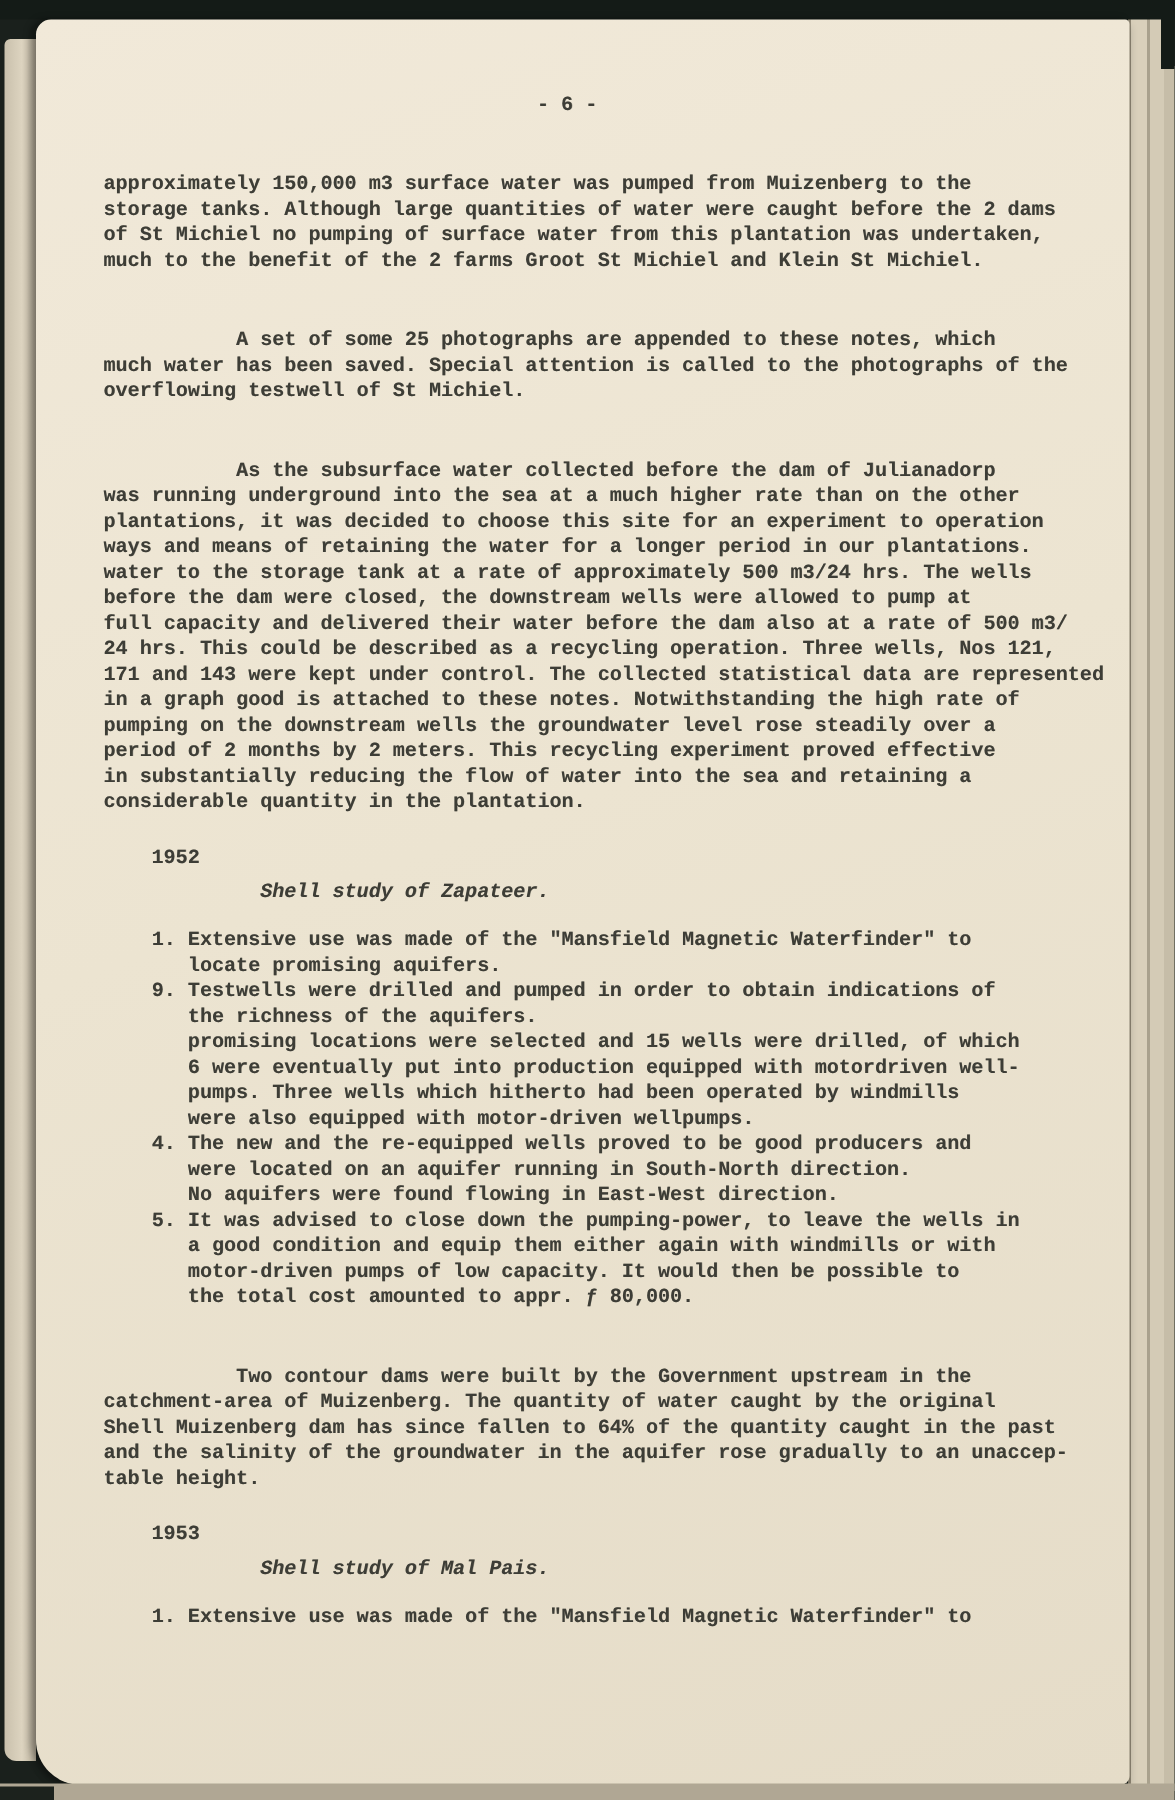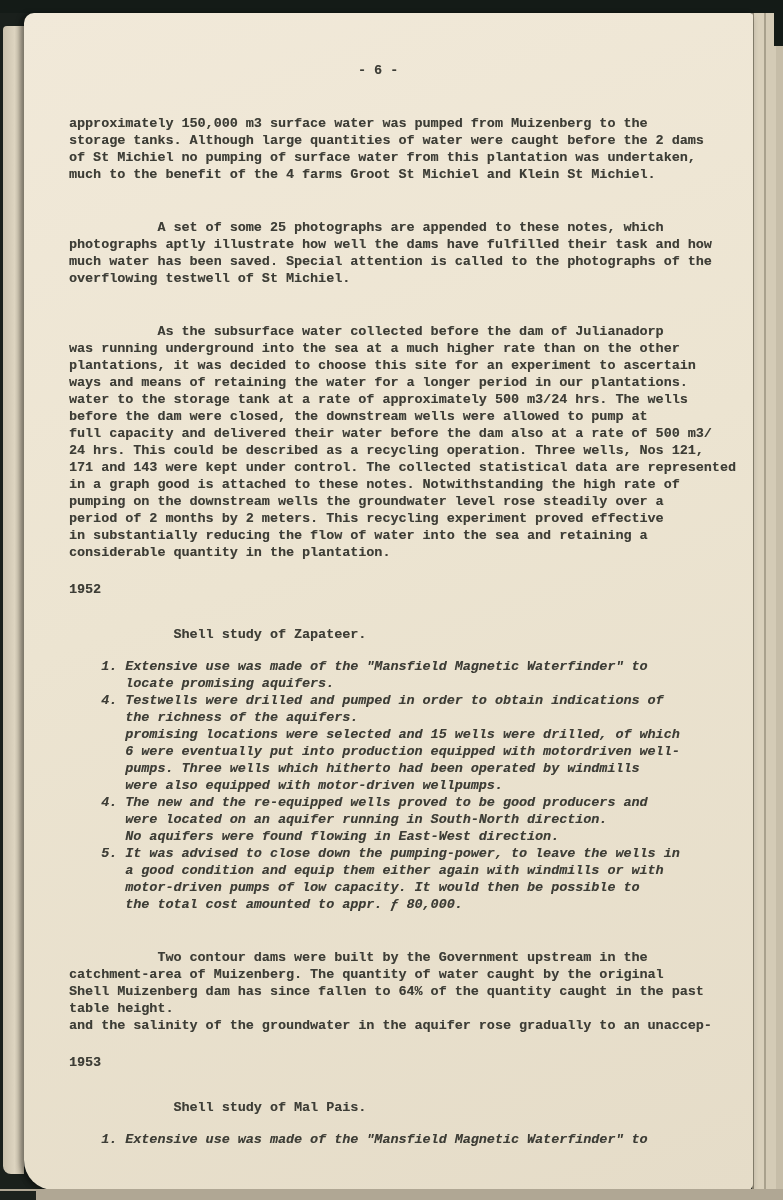--- a/index.html
+++ b/index.html
@@ -31,52 +31,51 @@
   .corner-bl-dark { position:absolute; left:0; bottom:0; width:36px; height:9px; background:#1c221d; }
 
   .page-number, .line {
     white-space:pre;
     font-size:13.4px; line-height:17px; font-weight:600;
     color:#3d3d36;
     text-shadow:0.2px 0.2px 0 rgba(61,61,54,0.45);
   }
   .page-number { padding-left:289px; }
   .block--paragraph { margin-top:36px; }
-  .block--year     { margin-top:20px; }
-  .block--heading  { margin-top:28px; }
-  .block--list     { margin-top:15px;font-style:italic; }
+  .block--year     { margin-top:20px;margin-left:32px; }
+  .block--heading  { margin-top:6px;font-style:italic; }
+  .block--list     { margin-top:15px; }
 </style>
 </head>
 <body>
 
 <div class="band-top"></div>
 <div class="stack-left"></div>
 <div class="stack-right"></div>
 <div class="edge-right-outer"></div>
 <div class="corner-right-dark"></div>
 
 <div class="paper">
   <div class="page-number">- 6 -</div>
   <div>
       <div class="block block--paragraph">
         <div class="line">approximately 150,000 m3 surface water was pumped from Muizenberg to the</div>
         <div class="line">storage tanks. Although large quantities of water were caught before the 2 dams</div>
         <div class="line">of St Michiel no pumping of surface water from this plantation was undertaken,</div>
-        <div class="line">much to the benefit of the 4 farms Groot St Michiel and Klein St Michiel.</div>
+        <div class="line">much to the benefit of the 2 farms Groot St Michiel and Klein St Michiel.</div>
       </div>
       <div class="block block--paragraph">
         <div class="line">           A set of some 25 photographs are appended to these notes, which</div>
-        <div class="line">photographs aptly illustrate how well the dams have fulfilled their task and how</div>
         <div class="line">much water has been saved. Special attention is called to the photographs of the</div>
         <div class="line">overflowing testwell of St Michiel.</div>
       </div>
       <div class="block block--paragraph">
         <div class="line">           As the subsurface water collected before the dam of Julianadorp</div>
         <div class="line">was running underground into the sea at a much higher rate than on the other</div>
-        <div class="line">plantations, it was decided to choose this site for an experiment to ascertain</div>
+        <div class="line">plantations, it was decided to choose this site for an experiment to operation</div>
         <div class="line">ways and means of retaining the water for a longer period in our plantations.</div>
         <div class="line">water to the storage tank at a rate of approximately 500 m3/24 hrs. The wells</div>
         <div class="line">before the dam were closed, the downstream wells were allowed to pump at</div>
         <div class="line">full capacity and delivered their water before the dam also at a rate of 500 m3/</div>
         <div class="line">24 hrs. This could be described as a recycling operation. Three wells, Nos 121,</div>
         <div class="line">171 and 143 were kept under control. The collected statistical data are represented</div>
         <div class="line">in a graph good is attached to these notes. Notwithstanding the high rate of</div>
         <div class="line">pumping on the downstream wells the groundwater level rose steadily over a</div>
         <div class="line">period of 2 months by 2 meters. This recycling experiment proved effective</div>
         <div class="line">in substantially reducing the flow of water into the sea and retaining a</div>
@@ -87,21 +86,21 @@
       </div>
       <div class="block block--heading">
         <div class="line">             Shell study of Zapateer.</div>
       </div>
       <div class="block block--list">
         <div>
           <div class="line">    1. Extensive use was made of the "Mansfield Magnetic Waterfinder" to</div>
           <div class="line">       locate promising aquifers.</div>
         </div>
         <div>
-          <div class="line">    4. Testwells were drilled and pumped in order to obtain indications of</div>
+          <div class="line">    9. Testwells were drilled and pumped in order to obtain indications of</div>
           <div class="line">       the richness of the aquifers.</div>
         </div>
         <div>
           <div class="line">       promising locations were selected and 15 wells were drilled, of which</div>
           <div class="line">       6 were eventually put into production equipped with motordriven well-</div>
           <div class="line">       pumps. Three wells which hitherto had been operated by windmills</div>
           <div class="line">       were also equipped with motor-driven wellpumps.</div>
         </div>
         <div>
           <div class="line">    4. The new and the re-equipped wells proved to be good producers and</div>
@@ -114,22 +113,22 @@
           <div class="line">       motor-driven pumps of low capacity. It would then be possible to</div>
         </div>
         <div>
           <div class="line">       the total cost amounted to appr. ƒ 80,000.</div>
         </div>
       </div>
       <div class="block block--paragraph">
         <div class="line">           Two contour dams were built by the Government upstream in the</div>
         <div class="line">catchment-area of Muizenberg. The quantity of water caught by the original</div>
         <div class="line">Shell Muizenberg dam has since fallen to 64% of the quantity caught in the past</div>
+        <div class="line">and the salinity of the groundwater in the aquifer rose gradually to an unaccep-</div>
         <div class="line">table height.</div>
-        <div class="line">and the salinity of the groundwater in the aquifer rose gradually to an unaccep-</div>
       </div>
       <div class="block block--year">
         <div class="line">1953</div>
       </div>
       <div class="block block--heading">
         <div class="line">             Shell study of Mal Pais.</div>
       </div>
       <div class="block block--list">
         <div>
           <div class="line">    1. Extensive use was made of the "Mansfield Magnetic Waterfinder" to</div>

